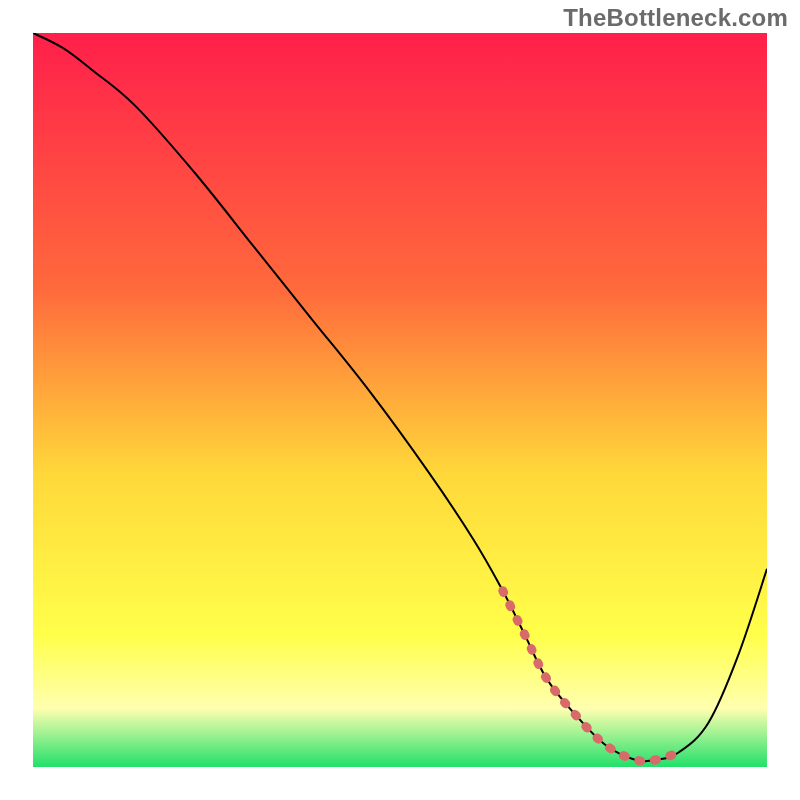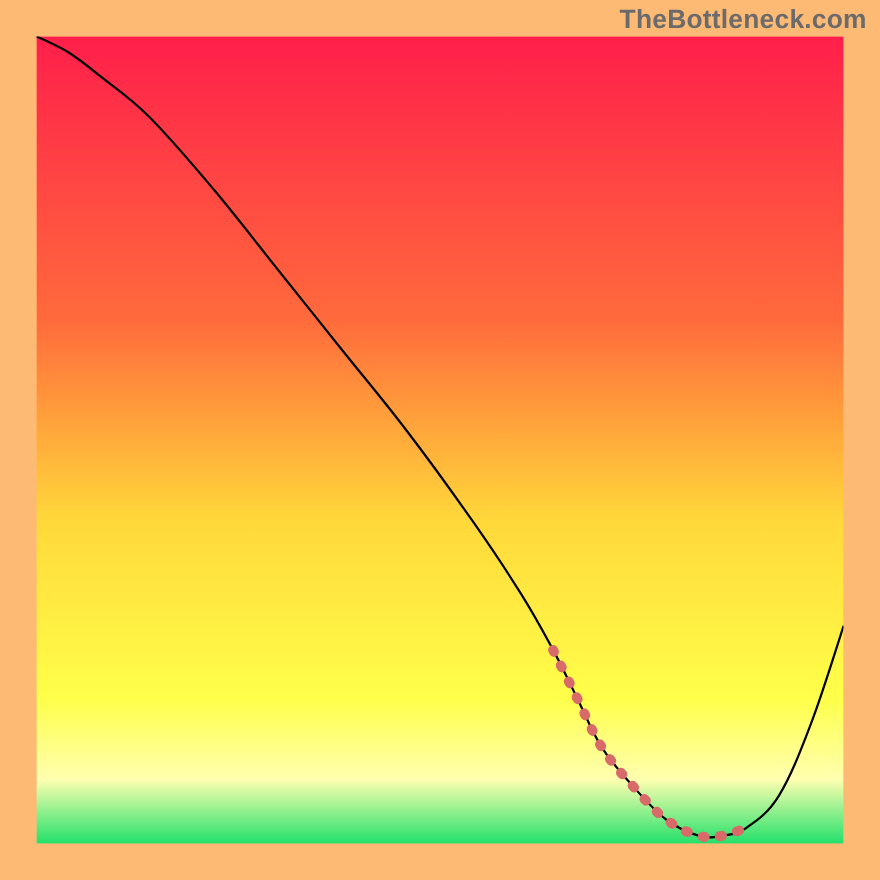--- a/index.html
+++ b/index.html
@@ -9,21 +9,21 @@
     height: 800px;
     background: #000;
     overflow: hidden;
   }
   .frame {
     position: absolute;
     left: 0;
     top: 0;
     width: 800px;
     height: 800px;
-    background: #fdba74;
+    background: #ffffff;
   }
   .plot {
     position: absolute;
     left: 33px;
     top: 33px;
     width: 734px;
     height: 734px;
     overflow: hidden;
   }
   .watermark {

